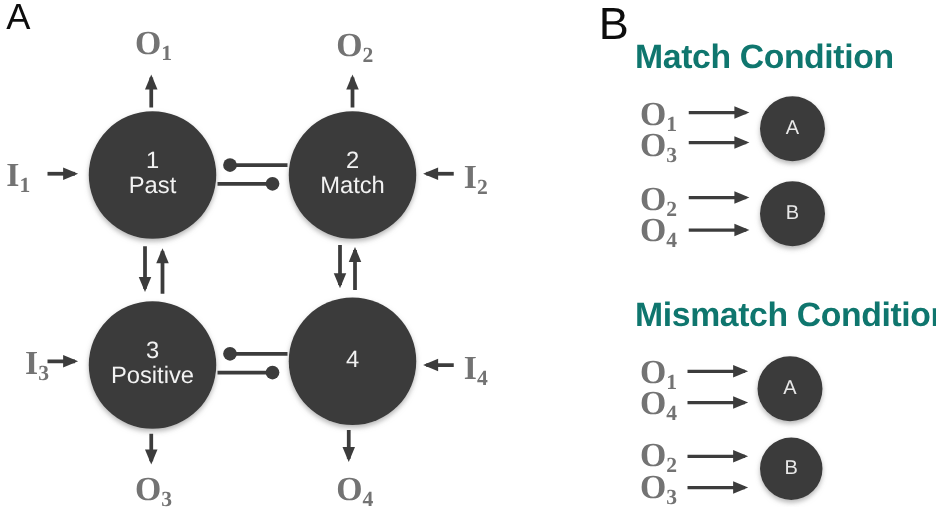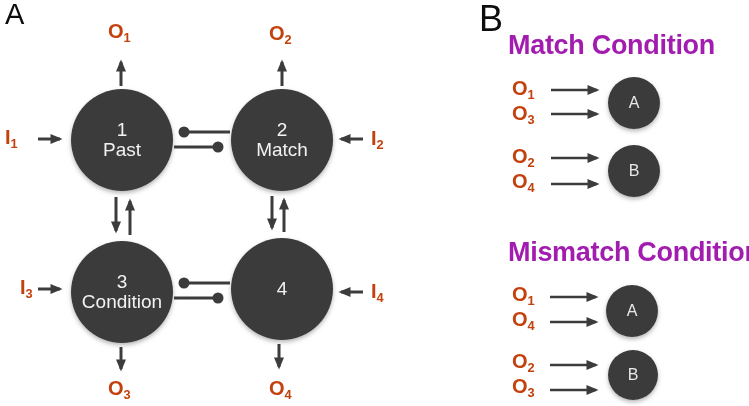--- a/index.html
+++ b/index.html
@@ -20,25 +20,26 @@
     line-height: 1;
     font-weight: 400;
     color: #0d0d0d;
   }
   .panel-letter.a { left: 5px; top: 0px; font-size: 29px; }
   .panel-letter.b { left: 479px; top: 1px; font-size: 36px; }
 
   
   .io {
     position: absolute;
-    font-size: 20px;
+    font-size: 27px;
     font-weight: 700;
     line-height: 1;
-    color: #c2410c;
+    color: #737373;
     white-space: nowrap;
+    font-family: Liberation Serif, serif;
   }
   .io sub {
     font-size: 0.64em;
     vertical-align: -0.28em;
     line-height: 0;
     font-weight: 700;
   }
 
   
   .node-label {
@@ -52,21 +53,21 @@
     white-space: nowrap;
   }
 
   
   .b-title {
     position: absolute;
     font-size: 27px;
     font-weight: 700;
     line-height: 1;
     letter-spacing: -0.3px;
-    color: #a21caf;
+    color: #0f766e;
     white-space: nowrap;
   }
 
   
   .target-letter {
     position: absolute;
     transform: translate(-50%, -50%);
     color: #e8e8e8;
     font-size: 16px;
     font-weight: 400;
@@ -150,21 +151,21 @@
   <div class="node-label" style="left:122px; top:140px;">
     <div>1</div>
     <div>Past</div>
   </div>
   <div class="node-label" style="left:282px; top:140px;">
     <div>2</div>
     <div>Match</div>
   </div>
   <div class="node-label" style="left:122px; top:292px;">
     <div>3</div>
-    <div>Condition</div>
+    <div>Positive</div>
   </div>
   <div class="node-label" style="left:282px; top:289px;">
     <div>4</div>
   </div>
 
   <div class="io" style="left:108px; top:21px;"><span>O</span><sub>1</sub></div>
   <div class="io" style="left:269px; top:23px;"><span>O</span><sub>2</sub></div>
   <div class="io" style="left:108px; top:378px;"><span>O</span><sub>3</sub></div>
   <div class="io" style="left:269px; top:378px;"><span>O</span><sub>4</sub></div>
 

